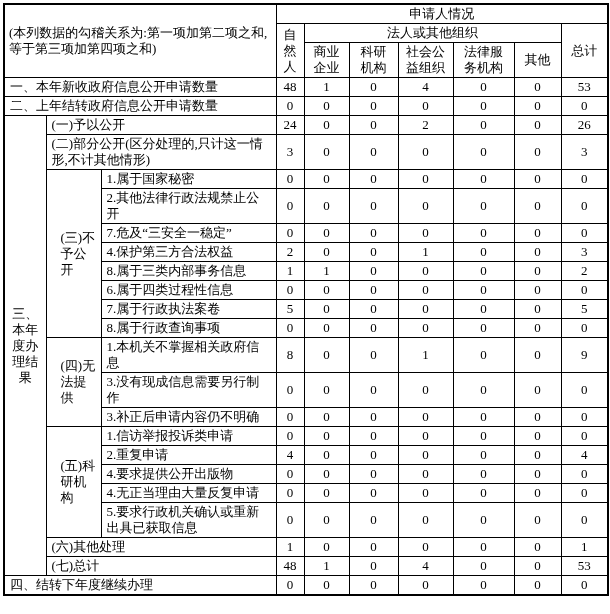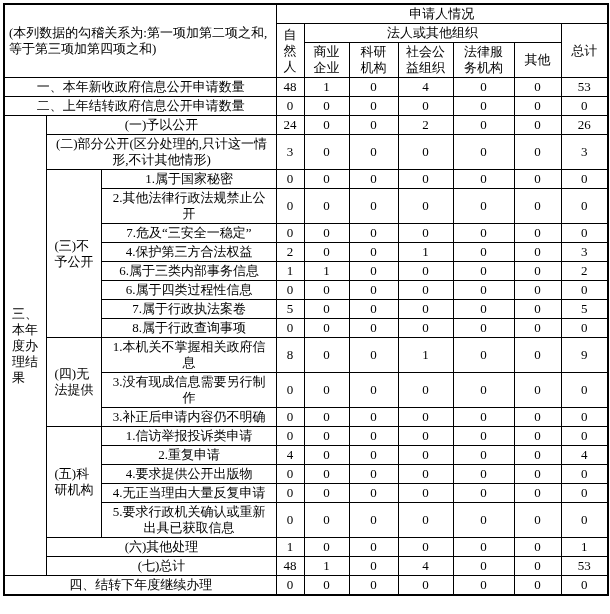--- a/index.html
+++ b/index.html
@@ -22,23 +22,23 @@
   td {
     border: 1px solid #000;
     font-size: 13px;
     line-height: 16px;
     padding: 1px 2px;
     vertical-align: middle;
     overflow: hidden;
   }
   .note  { text-align: left; padding: 2px 4px; }
   .hc    { text-align: center; padding: 1px 7px; }
-  .lead  { text-align: left; padding: 1px 7px; }
-  .group { text-align: left;   padding: 1px 4px 1px 8px; }
-  .label { text-align: center;   padding: 1px 4px 1px 5px; }
+  .lead  { text-align: center; padding: 1px 7px; }
+  .group { text-align: left;   padding: 1px 4px 1px 14px; }
+  .label { text-align: left;   padding: 1px 4px 1px 5px; }
   .val   { text-align: center; }
 </style>
 </head>
 <body>
 
 <table>
   <colgroup>
     <col style="width:42px">
       <col style="width:55px">
       <col style="width:175px">
@@ -145,21 +145,21 @@
         <td class="label">4.保护第三方合法权益</td>
         <td class="val">2</td>
         <td class="val">0</td>
         <td class="val">0</td>
         <td class="val">1</td>
         <td class="val">0</td>
         <td class="val">0</td>
         <td class="val">3</td>
       </tr>
       <tr>
-        <td class="label">6.属于三类内部事务信息</td>
+        <td class="label">8.属于三类内部事务信息</td>
         <td class="val">1</td>
         <td class="val">1</td>
         <td class="val">0</td>
         <td class="val">0</td>
         <td class="val">0</td>
         <td class="val">0</td>
         <td class="val">2</td>
       </tr>
       <tr>
         <td class="label">6.属于四类过程性信息</td>

